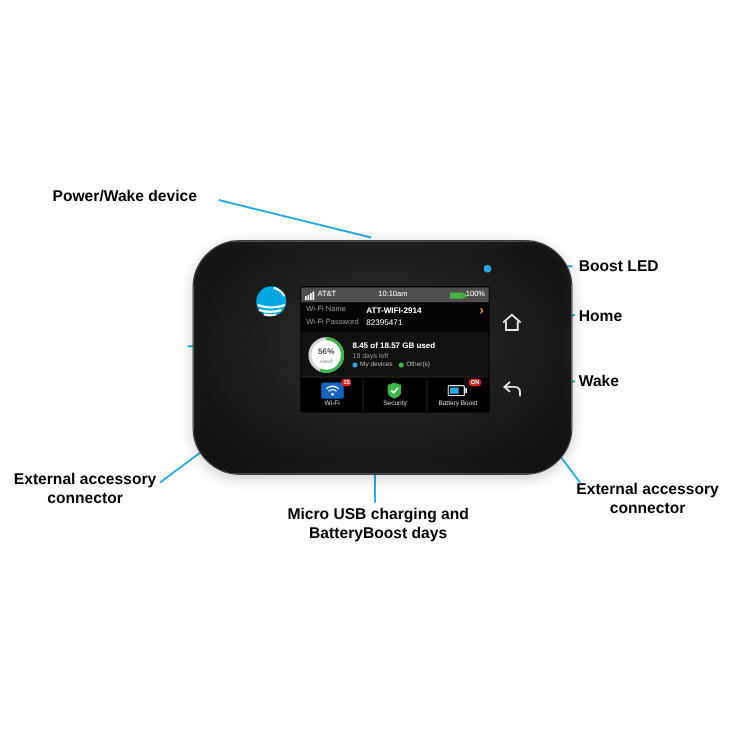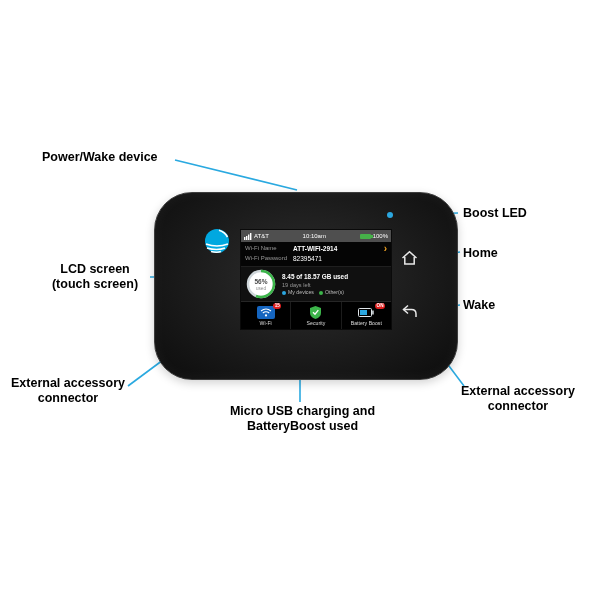--- a/index.html
+++ b/index.html
@@ -82,28 +82,26 @@
       <line x1="128" y1="386" x2="163" y2="360"></line>
       <line x1="446" y1="362" x2="464" y2="386"></line>
       <line x1="300" y1="374" x2="300" y2="402"></line>
     </g>
   </svg>
 
   <div class="lbl" style="left:42px;top:150px;">Power/Wake device</div>
   <div class="lbl" style="left:463px;top:206px;">Boost LED</div>
   <div class="lbl" style="left:463px;top:246px;">Home</div>
   <div class="lbl" style="left:463px;top:298px;">Wake</div>
-  <div class="lbl" style="left:40px;top:262px;width:110px;text-align:center;">LCD screen
-(touch screen)</div>
   <div class="lbl" style="left:2px;top:376px;width:132px;text-align:center;">External accessory
 connector</div>
   <div class="lbl" style="left:452px;top:384px;width:132px;text-align:center;">External accessory
 connector</div>
   <div class="lbl" style="left:210px;top:404px;width:185px;text-align:center;">Micro USB charging and
-BatteryBoost used</div>
+BatteryBoost days</div>
 
   <div class="device">
 
     <div class="led" style="background:#2ba7e0;"></div>
 
     <div class="att-logo">
       <svg width="28" height="28" viewBox="0 0 28 28">
         <circle cx="14" cy="14" r="12" fill="#00a8e0"></circle>
         <g stroke="#fff" stroke-width="1.7" fill="none">
           <path d="M3 17 Q14 21 25 17"></path>

